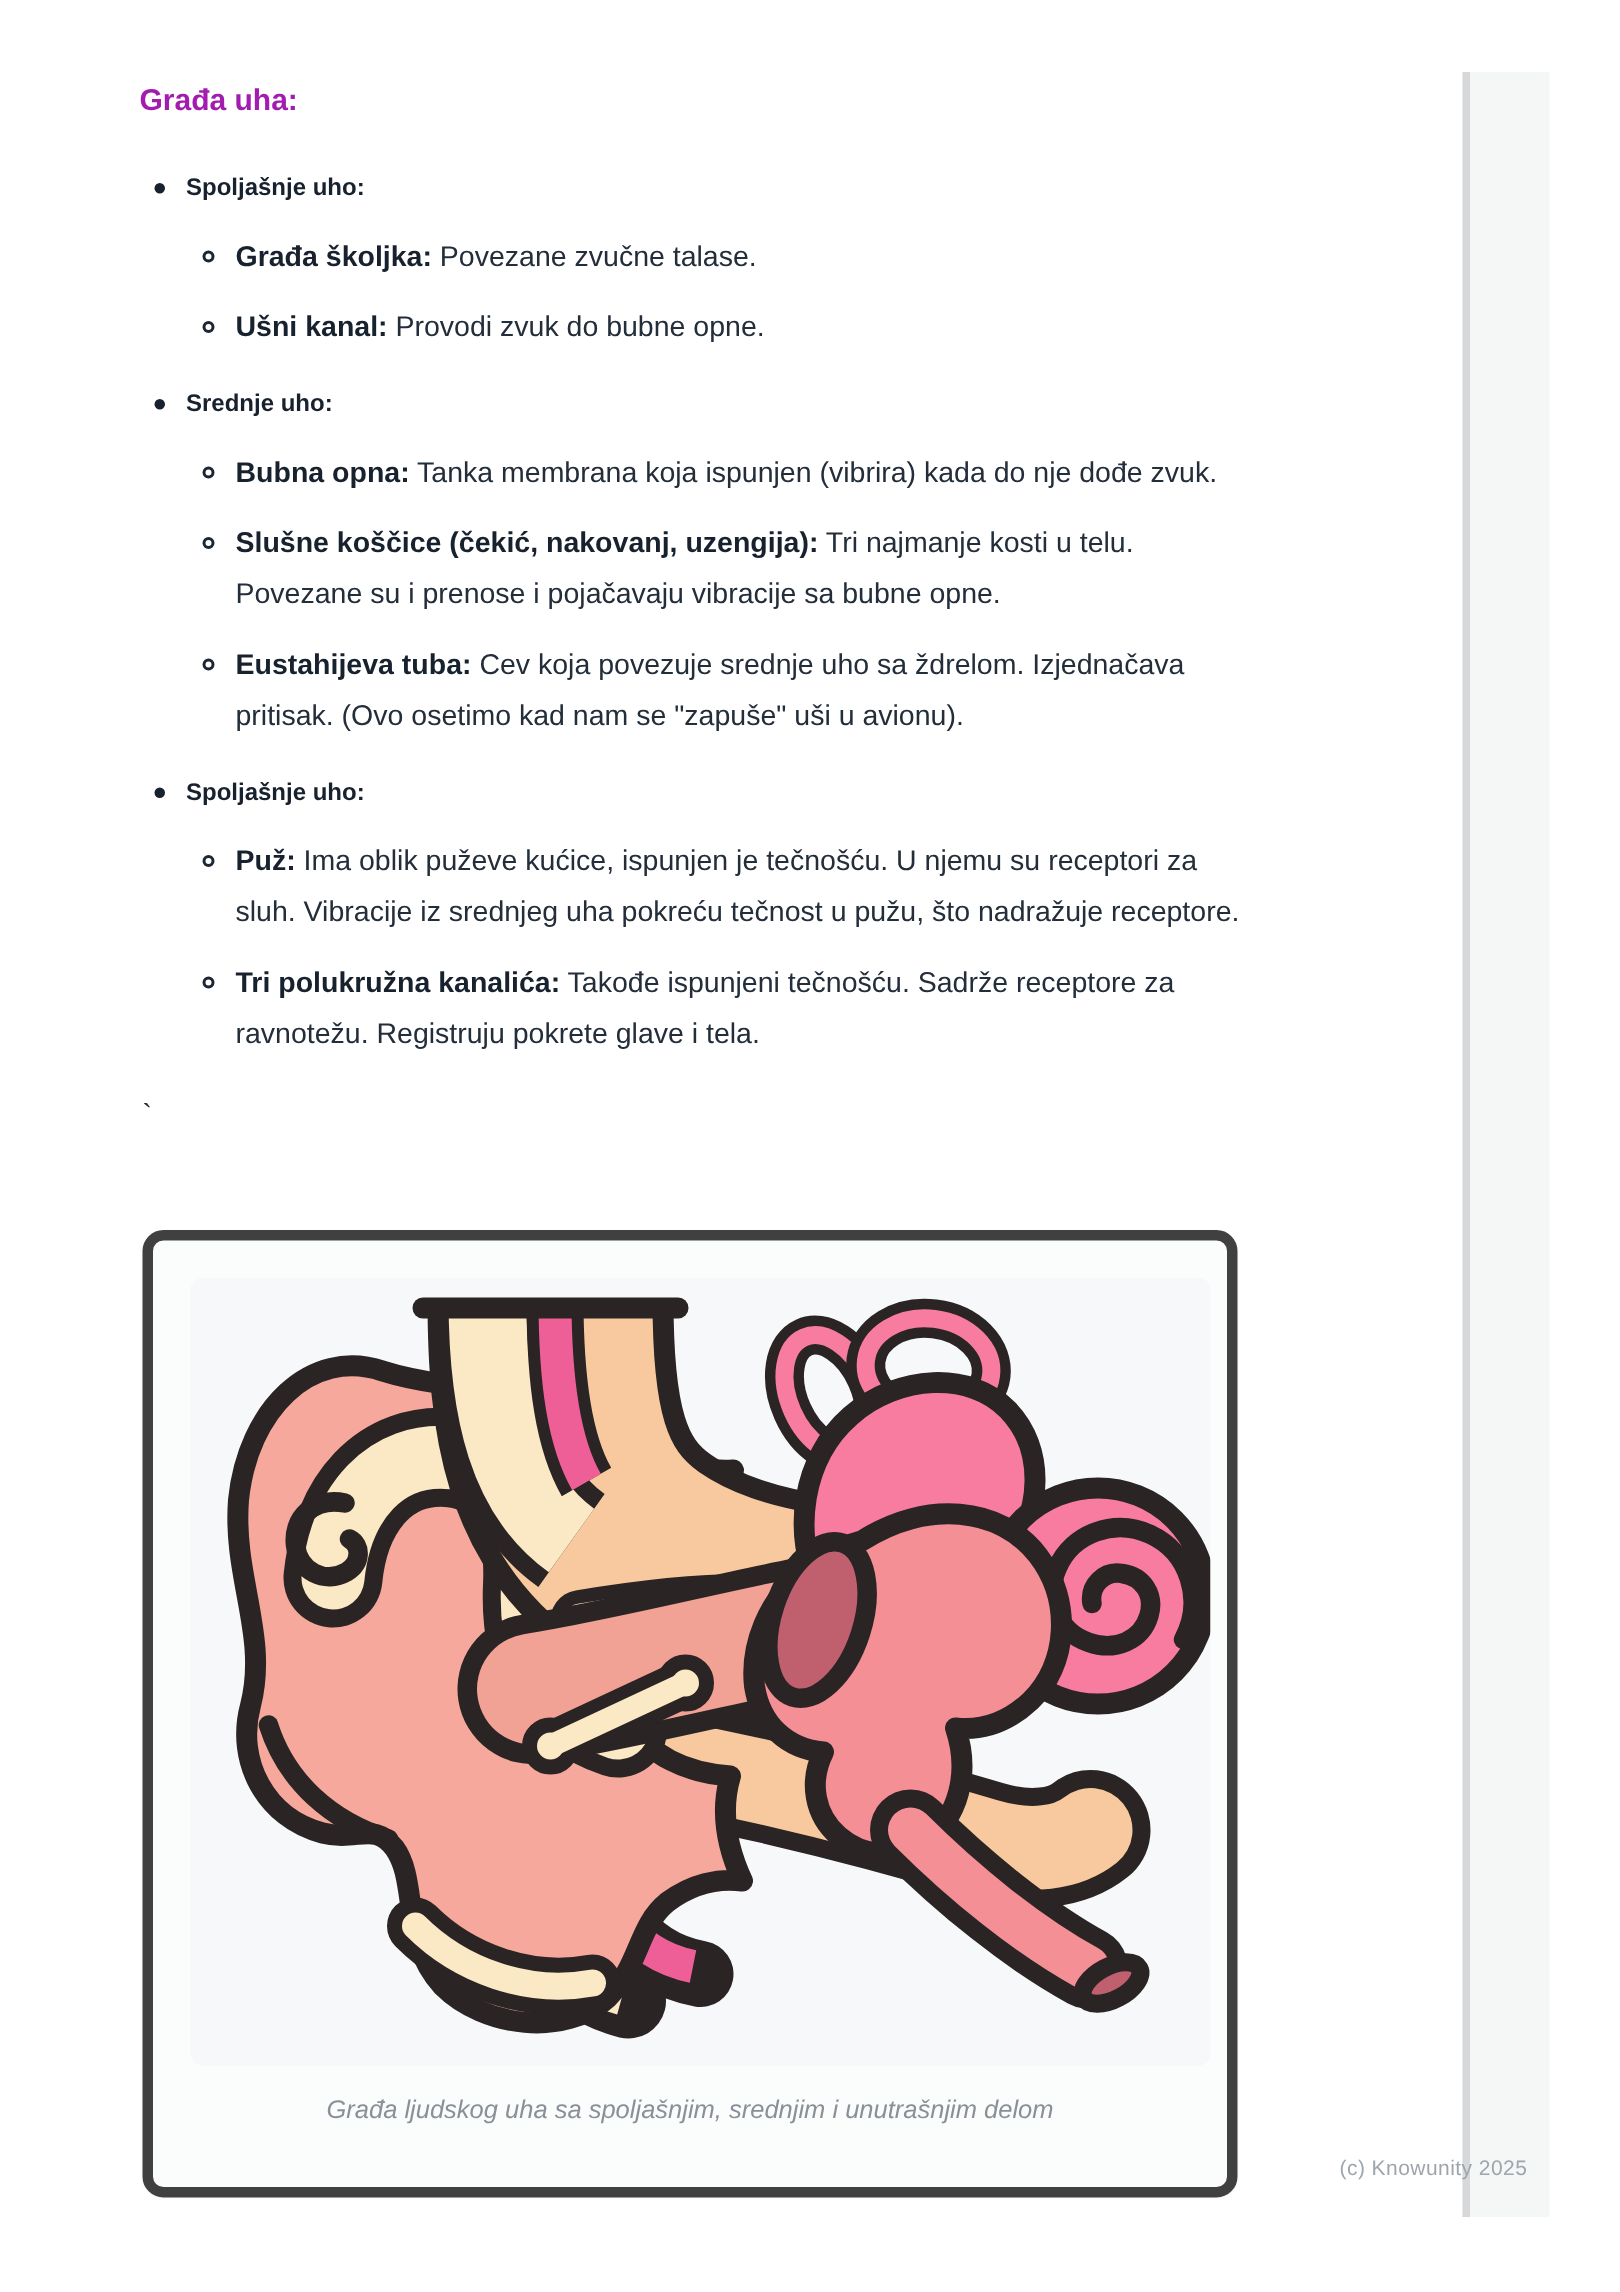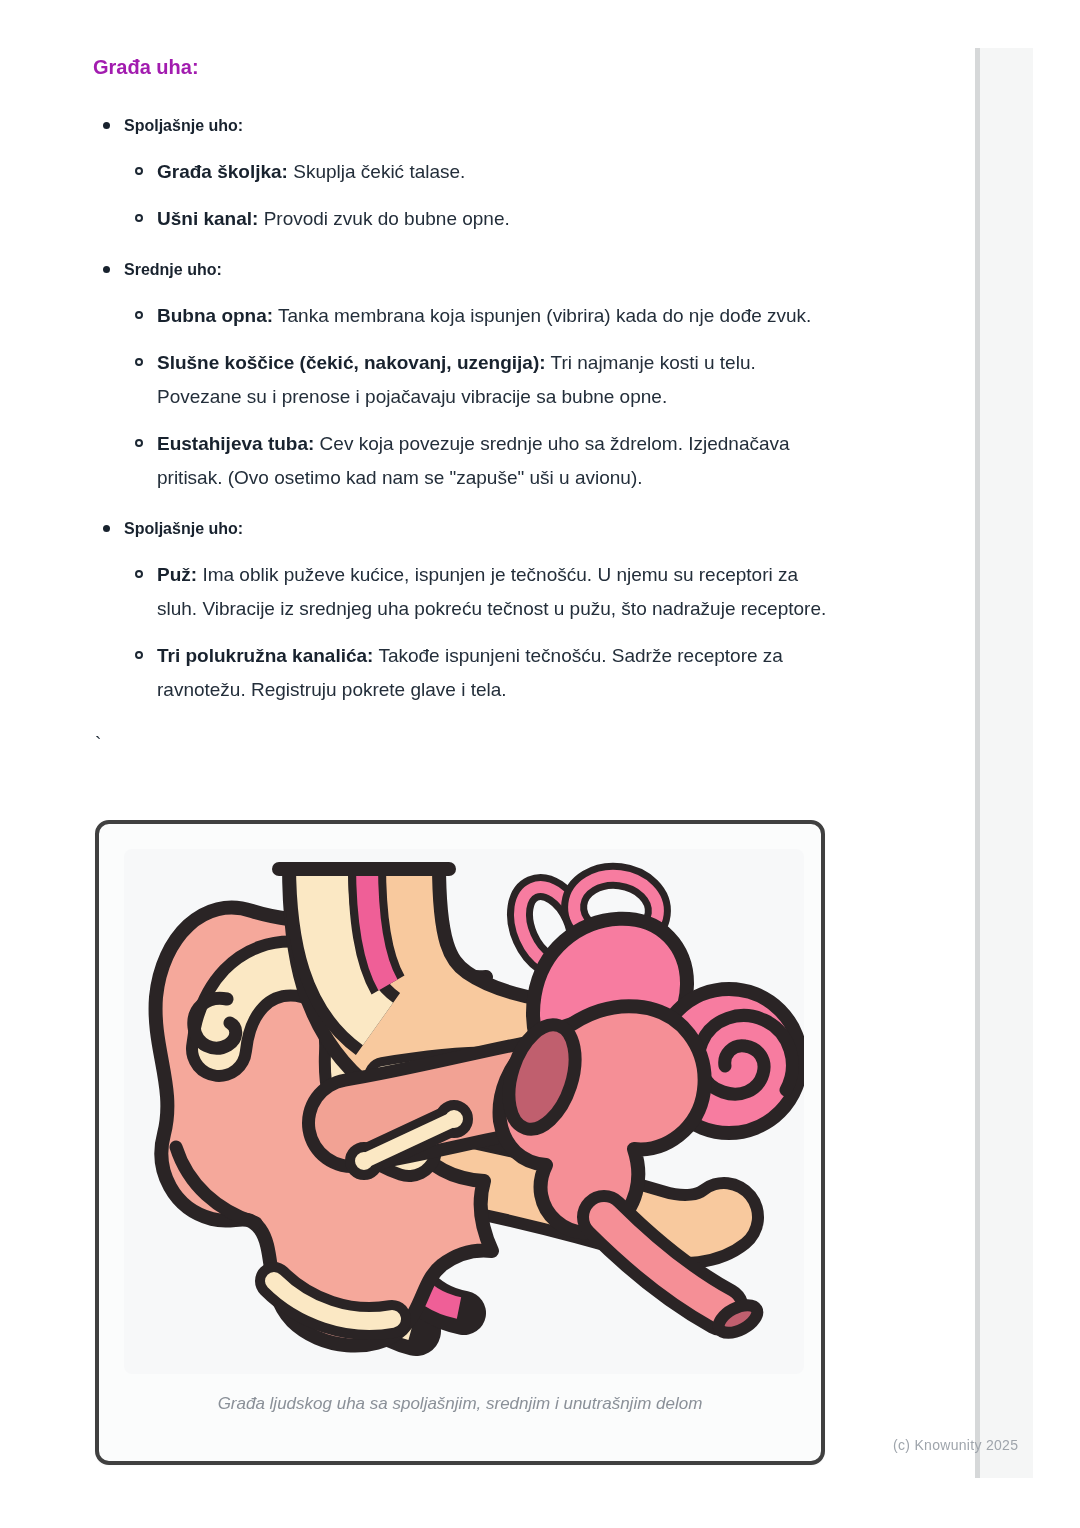--- a/index.html
+++ b/index.html
@@ -13,21 +13,21 @@
     line-height:33px; color:#18222e; }
   .l1-bullet { position:absolute; left:10px; top:13px; width:7px; height:7px;
     border-radius:50%; background:#18222e; }
   .l2-item { position:relative; padding-left:64px; margin-top:13px; font-size:19px;
     line-height:34px; color:#232e3a; }
   .l2-bullet { position:absolute; left:42px; top:12px; width:8px; height:8px;
     border-radius:50%; border:2px solid #1c2733; background:transparent; }
   .term { font-weight:bold; color:#18222e; }
   .backtick { position:absolute; left:95px; top:733px; font-size:19px; color:#232e3a; }
   .figure-card { position:absolute; left:95px; top:820px; width:730px; height:645px;
-    background:#fbfcfc; border:4px solid #404040; border-radius:14px;
+    background:#fbfcfc; border:7px solid #404040; border-radius:14px;
     box-shadow:0 1px 2px rgba(0,0,0,0.03); }
   .figure-image { position:absolute; left:25px; top:25px; width:680px; height:525px;
     background:#f7f8f9; border-radius:8px; overflow:hidden; }
   .figure-caption { position:absolute; left:0; top:570px; width:100%; text-align:center;
     font-size:17px; font-style:italic; color:#8a9098; }
   .scroll-strip { position:absolute; left:975px; top:48px; width:58px; height:1430px;
     background:#f5f6f6; border-left:5px solid #d6d8d9; }
   .copyright { position:absolute; left:893px; top:1437px; font-size:14px; color:#9fa5ac;
     z-index:5; letter-spacing:0.3px; }
   svg .ln { stroke:#2a2425; }
@@ -40,21 +40,21 @@
   <h1 class="page-title">Građa uha:</h1>
 
   <div class="section">
     <div class="l1-row">
       <span class="l1-bullet"></span>
       <span>Spoljašnje uho:</span>
     </div>
     <div class="l2-item">
       <span class="l2-bullet"></span>
       <span class="term">Građa školjka:</span>
-      <span>Skuplja čekić talase.</span>
+      <span>Povezane zvučne talase.</span>
     </div>
     <div class="l2-item">
       <span class="l2-bullet"></span>
       <span class="term">Ušni kanal:</span>
       <span>Provodi zvuk do bubne opne.</span>
     </div>
   </div>
 
   <div class="section">
     <div class="l1-row">

